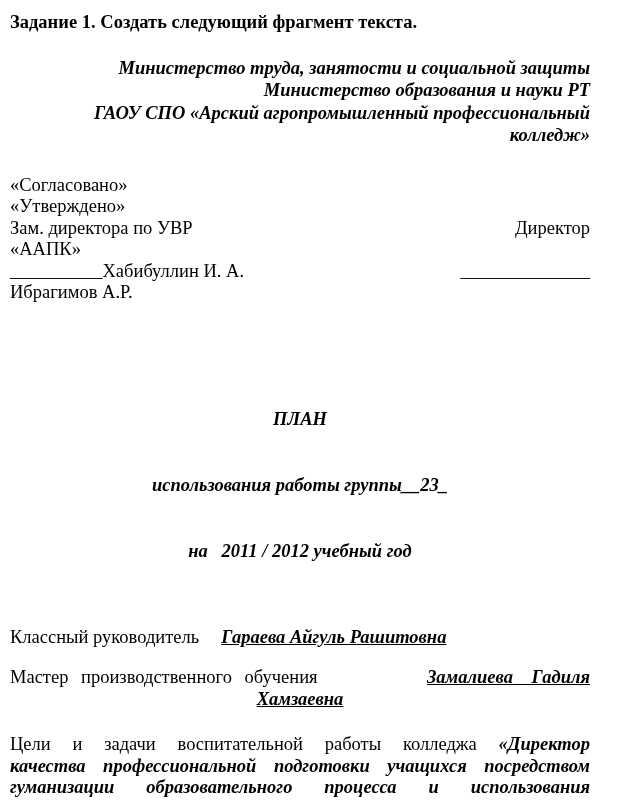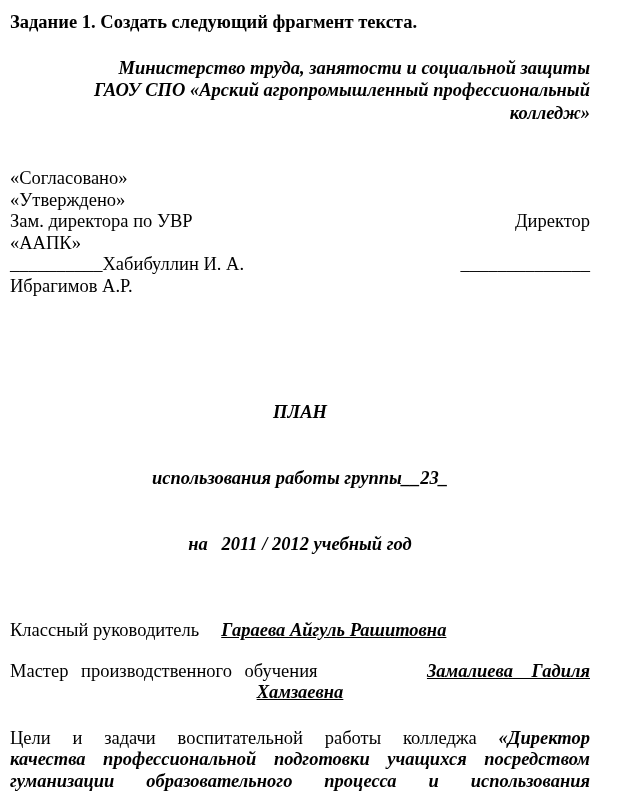--- a/index.html
+++ b/index.html
@@ -19,21 +19,21 @@
   .task-title { font-weight: 700; }
 
   .ministry {
     margin-top: 23px;
     text-align: right;
     font-weight: 700;
     font-style: italic;
     line-height: 22.5px;
   }
 
-  .approval { margin-top: 44px; }
+  .approval { margin-top: 28px; }
   .flex-line {
     display: flex;
     justify-content: space-between;
     align-items: baseline;
   }
 
   .plan {
     margin-top: 60px;
     text-align: center;
     font-weight: 700;
@@ -75,20 +75,21 @@
 </style>
 </head>
 <body>
 
 <div class="page">
 
   <div class="task-title">Задание 1. Создать следующий фрагмент текста.</div>
 
   <div class="ministry">
     <div>Министерство труда, занятости и социальной защиты</div>
+    <div>Министерство образования и науки РТ</div>
     <div>ГАОУ СПО «Арский агропромышленный профессиональный</div>
     <div>колледж»</div>
   </div>
 
   <div class="approval">
     <div>«Согласовано»</div>
     <div>«Утверждено»</div>
     <div class="flex-line">
       <span>Зам. директора по УВР</span>
       <span>Директор</span>

